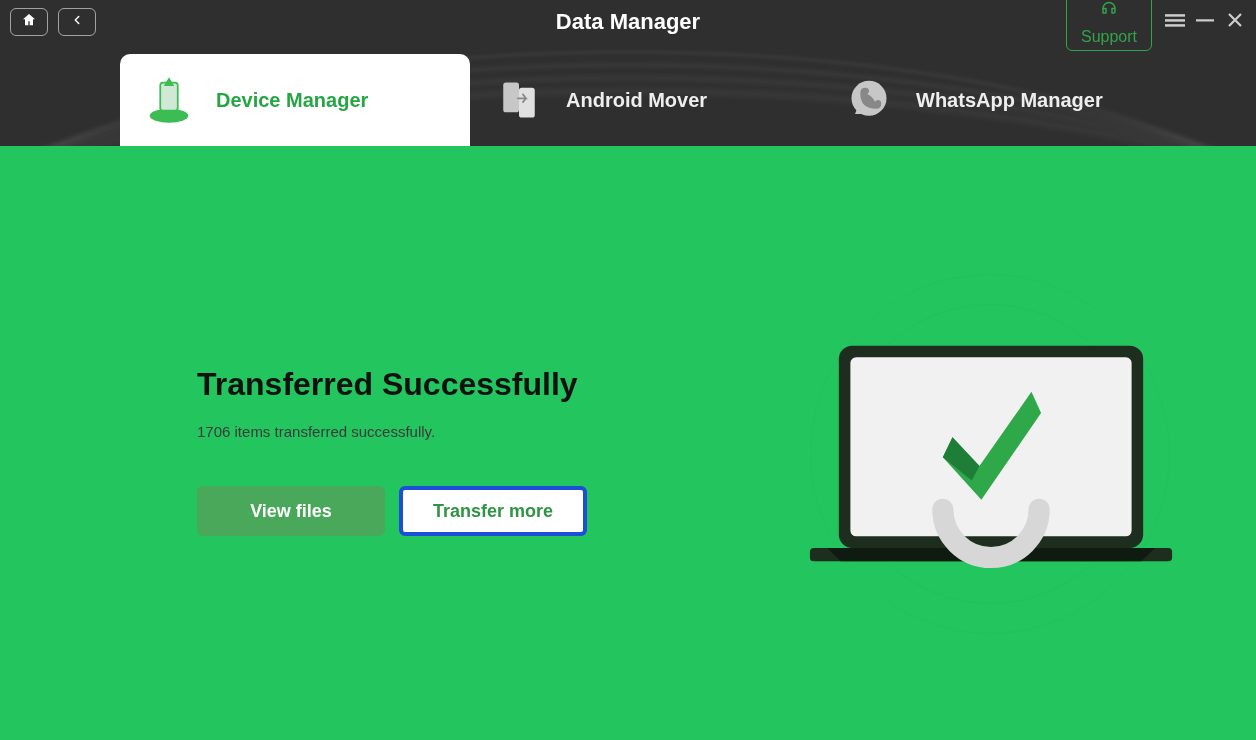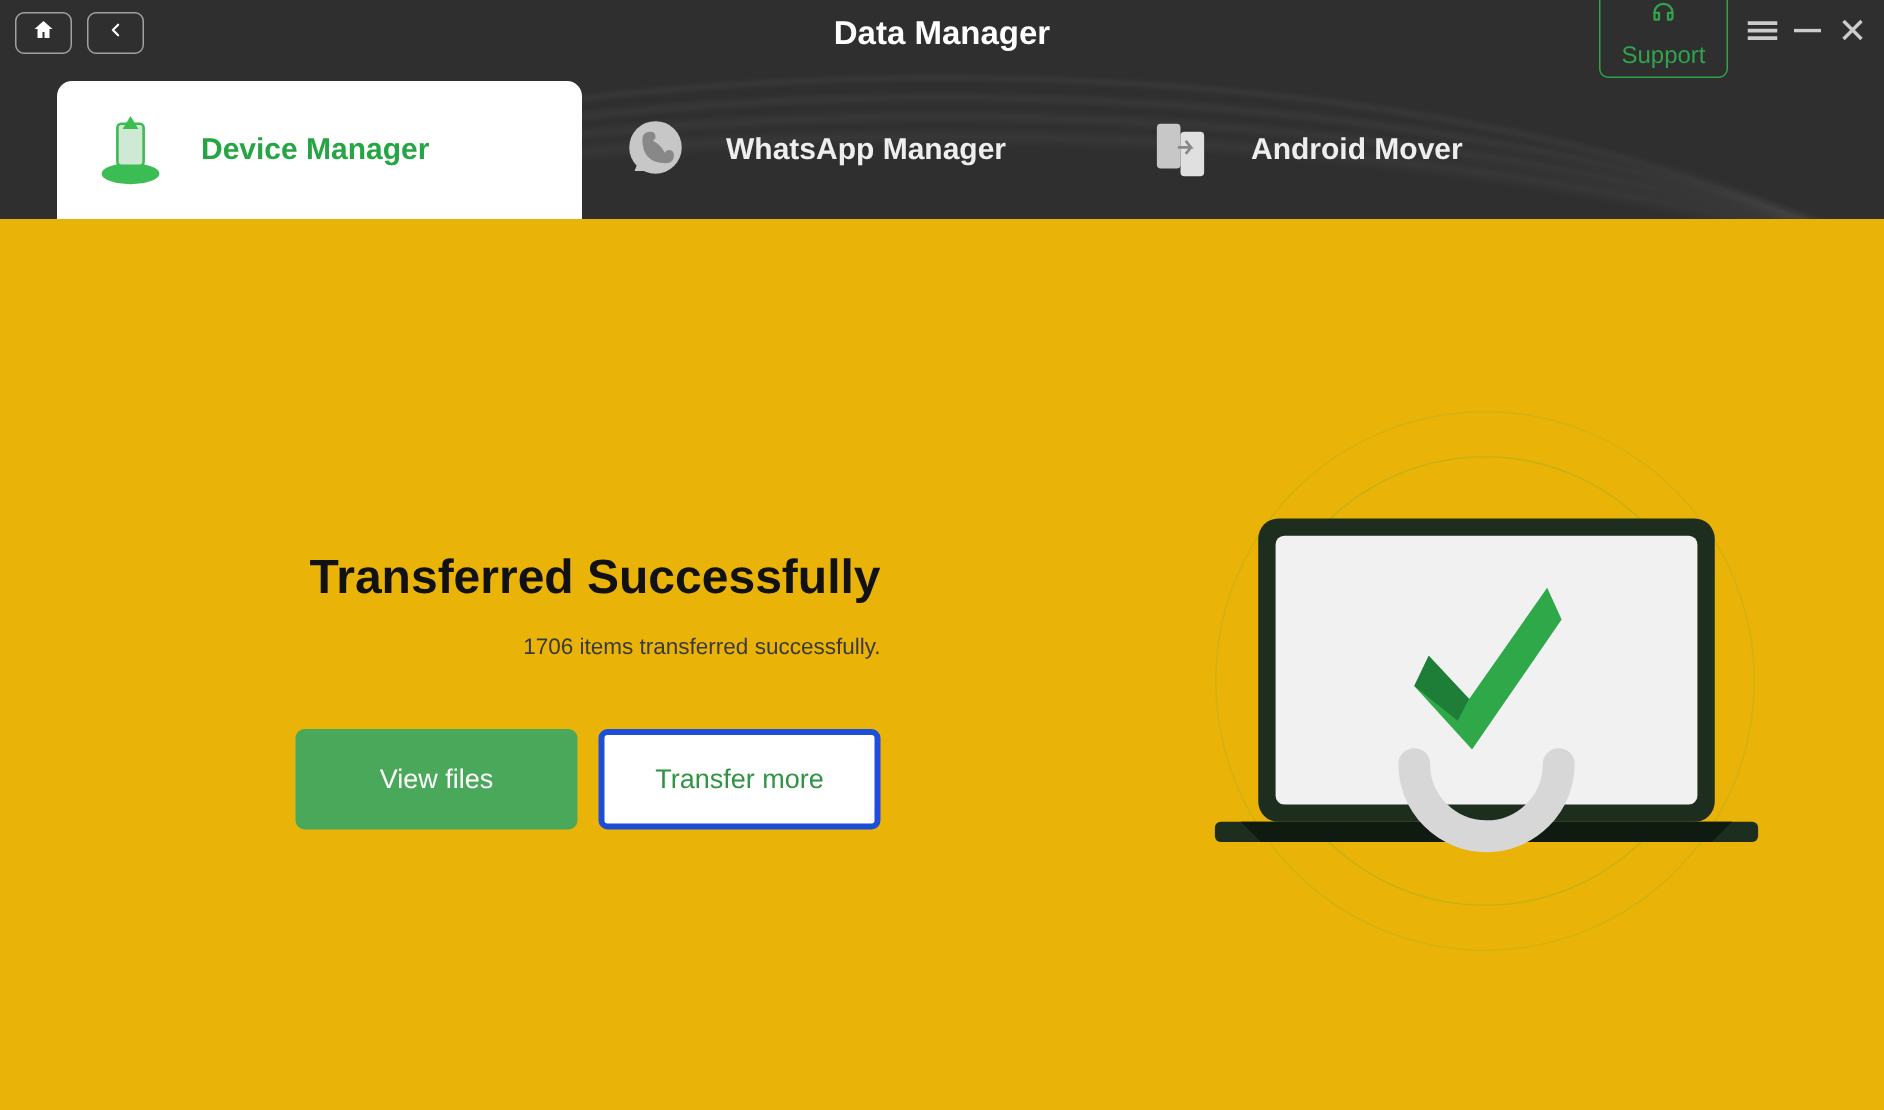--- a/index.html
+++ b/index.html
@@ -68,21 +68,21 @@
     flex-direction: column;
   }
   .window-controls { display: flex; gap: 8px; align-items: center; }
   .winbtn { width: 22px; height: 22px; display:flex; align-items:center; justify-content:center; color:#ddd; cursor:pointer; }
 
   
   .tabs {
     display: flex;
     align-items: flex-end;
     height: 102px;
-    padding-left: 38px;
+    padding-left: 120px;
   }
   .tab {
     display: flex;
     align-items: center;
     gap: 18px;
     height: 92px;
     padding: 0 40px 0 20px;
     min-width: 350px;
     cursor: pointer;
     border-top-left-radius: 10px;
@@ -100,22 +100,21 @@
     font-weight: 700;
     color: #eee;
     white-space: nowrap;
   }
   .tab.active .tab-label { color: #26a545; }
 
   
   .content {
     position: relative;
     height: calc(740px - 146px);
-    background: #eab308;
-    text-align: right;
+    background: #22c55e;
   }
   .left-col {
     position: absolute;
     left: 197px;
     top: 220px;
     max-width: 460px;
   }
   .heading {
     font-size: 32px;
     font-weight: 800;
@@ -126,24 +125,24 @@
     font-size: 15px;
     color: #3a3a3a;
   }
   .btn-row {
     margin-top: 46px;
     display: flex;
     gap: 14px;
   }
   .btn {
     width: 188px;
-    height: 67px;
+    height: 50px;
     border-radius: 6px;
     font-size: 18px;
-    font-weight: 400;
+    font-weight: 700;
     display: flex;
     align-items: center;
     justify-content: center;
     cursor: pointer;
   }
   .btn.primary {
     background: #4aa85b;
     color: #fff;
     border: none;
   }
@@ -242,36 +241,36 @@
           <ellipse cx="32" cy="50" rx="22" ry="8" fill="#3bbd54"></ellipse>
           <rect x="22" y="12" width="20" height="32" rx="3" fill="#cfe9d4" stroke="#3bbd54" stroke-width="2"></rect>
           <path d="M32 6 l6 10 h-12 z" fill="#3bbd54"></path>
         </svg>
       </span>
       <span class="tab-label">Device Manager</span>
     </div>
     <div class="tab">
       <span class="tab-icon">
         <svg width="56" height="56" viewBox="0 0 64 64">
+          <rect x="14" y="12" width="18" height="34" rx="3" fill="#c7c7c7"></rect>
+          <rect x="32" y="18" width="18" height="34" rx="3" fill="#e0e0e0"></rect>
+          <path d="M30 30 l10 0 l-4 -5 m4 5 l-4 5" stroke="#888" stroke-width="2" fill="none"></path>
+        </svg>
+      </span>
+      <span class="tab-label">Android Mover</span>
+    </div>
+    <div class="tab">
+      <span class="tab-icon">
+        <svg width="56" height="56" viewBox="0 0 64 64">
           <circle cx="32" cy="30" r="20" fill="#c7c7c7"></circle>
           <path d="M22 24 q0 -6 6 -6 q4 0 4 4 q0 2 -2 3 q6 3 9 9 q1 -2 3 -2 q4 0 4 4 q0 6 -6 6 q-18 0 -18 -18 z" fill="#888"></path>
           <path d="M16 48 l4 -10 q4 8 12 10 z" fill="#c7c7c7"></path>
         </svg>
       </span>
       <span class="tab-label">WhatsApp Manager</span>
-    </div>
-    <div class="tab">
-      <span class="tab-icon">
-        <svg width="56" height="56" viewBox="0 0 64 64">
-          <rect x="14" y="12" width="18" height="34" rx="3" fill="#c7c7c7"></rect>
-          <rect x="32" y="18" width="18" height="34" rx="3" fill="#e0e0e0"></rect>
-          <path d="M30 30 l10 0 l-4 -5 m4 5 l-4 5" stroke="#888" stroke-width="2" fill="none"></path>
-        </svg>
-      </span>
-      <span class="tab-label">Android Mover</span>
     </div>
   </div>
 </div>
 
 <div class="content">
   <div class="left-col">
     <div class="heading">Transferred Successfully</div>
     <div class="subtext">1706 items transferred successfully.</div>
     <div class="btn-row">
       <div class="btn primary">View files</div>

